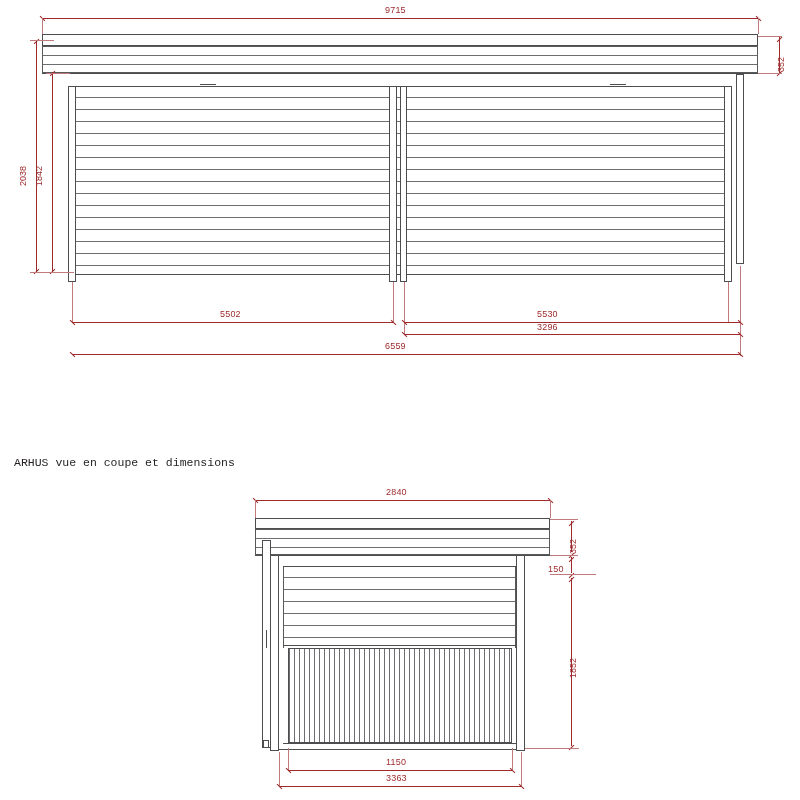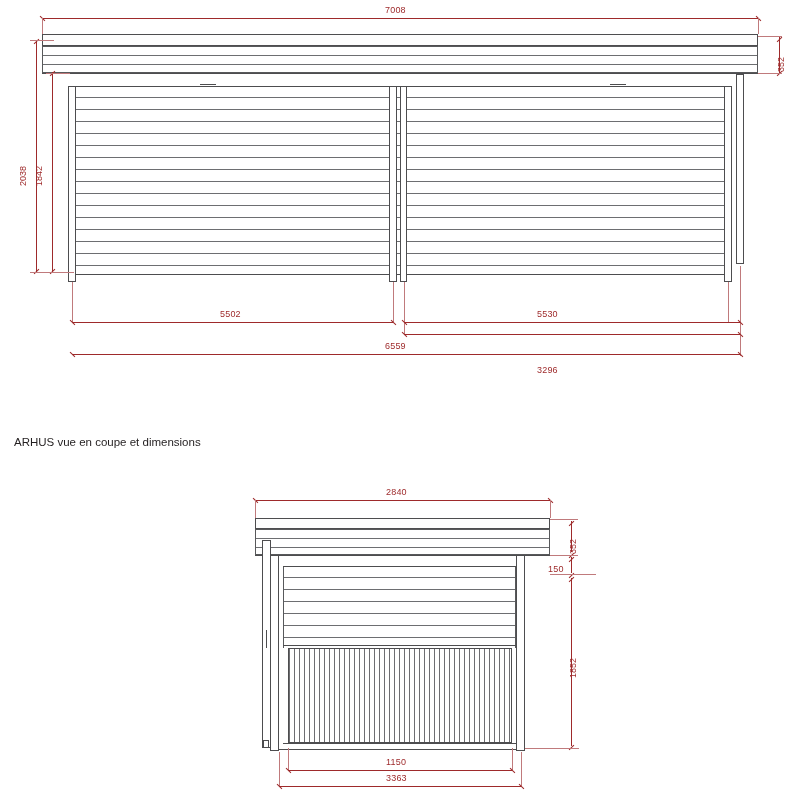--- a/index.html
+++ b/index.html
@@ -146,21 +146,21 @@
 
 <div class="canvas">
 
   <div>
 
     <div class="dim-line" style="left:42px; top:18px; width:716px;"></div>
     <div class="tick" style="left:39px; top:18px;"></div>
     <div class="tick" style="left:755px; top:18px;"></div>
     <div class="ext-line" style="left:42px; top:18px; height:16px;"></div>
     <div class="ext-line" style="left:758px; top:18px; height:16px;"></div>
-    <div class="dim-label" style="left:385px; top:5px;">7008</div>
+    <div class="dim-label" style="left:385px; top:5px;">9715</div>
 
     <div class="roof-band" style="left:42px; top:34px; width:716px; height:12px;"></div>
     <div class="plank-fill-thin" style="left:42px; top:46px; width:716px; height:27px;"></div>
     <div class="thin-h" style="left:42px; top:73px; width:716px;"></div>
 
     <div class="dim-line-v" style="left:779px; top:36px; height:37px;"></div>
     <div class="tick-v" style="left:779px; top:36px;"></div>
     <div class="tick-v" style="left:779px; top:70px;"></div>
     <div class="ext-line-h" style="left:758px; top:36px; width:24px;"></div>
     <div class="ext-line-h" style="left:758px; top:73px; width:24px;"></div>
@@ -205,29 +205,29 @@
     <div class="dim-label" style="left:220px; top:309px;">5502</div>
 
     <div class="dim-line" style="left:404px; top:322px; width:336px;"></div>
     <div class="tick" style="left:401px; top:322px;"></div>
     <div class="tick" style="left:737px; top:322px;"></div>
     <div class="dim-label" style="left:537px; top:309px;">5530</div>
 
     <div class="dim-line" style="left:404px; top:334px; width:336px;"></div>
     <div class="tick" style="left:401px; top:334px;"></div>
     <div class="tick" style="left:737px; top:334px;"></div>
-    <div class="dim-label" style="left:537px; top:322px;margin-top:43px;">3296</div>
+    <div class="dim-label" style="left:537px; top:322px;">3296</div>
 
     <div class="dim-line" style="left:72px; top:354px; width:668px;"></div>
     <div class="tick" style="left:69px; top:354px;"></div>
     <div class="tick" style="left:737px; top:354px;"></div>
     <div class="dim-label" style="left:385px; top:341px;text-align:right;">6559</div>
   </div>
 
-  <div class="caption" style="left:14px; top:436px;">ARHUS vue en coupe et dimensions</div>
+  <div class="caption" style="left:14px; top:456px;font-family:Liberation Mono, monospace;">ARHUS vue en coupe et dimensions</div>
 
   <div>
 
     <div class="dim-line" style="left:255px; top:500px; width:295px;"></div>
     <div class="tick" style="left:252px; top:500px;"></div>
     <div class="tick" style="left:547px; top:500px;"></div>
     <div class="ext-line" style="left:255px; top:500px; height:18px;"></div>
     <div class="ext-line" style="left:550px; top:500px; height:18px;"></div>
     <div class="dim-label" style="left:386px; top:487px;">2840</div>
 

